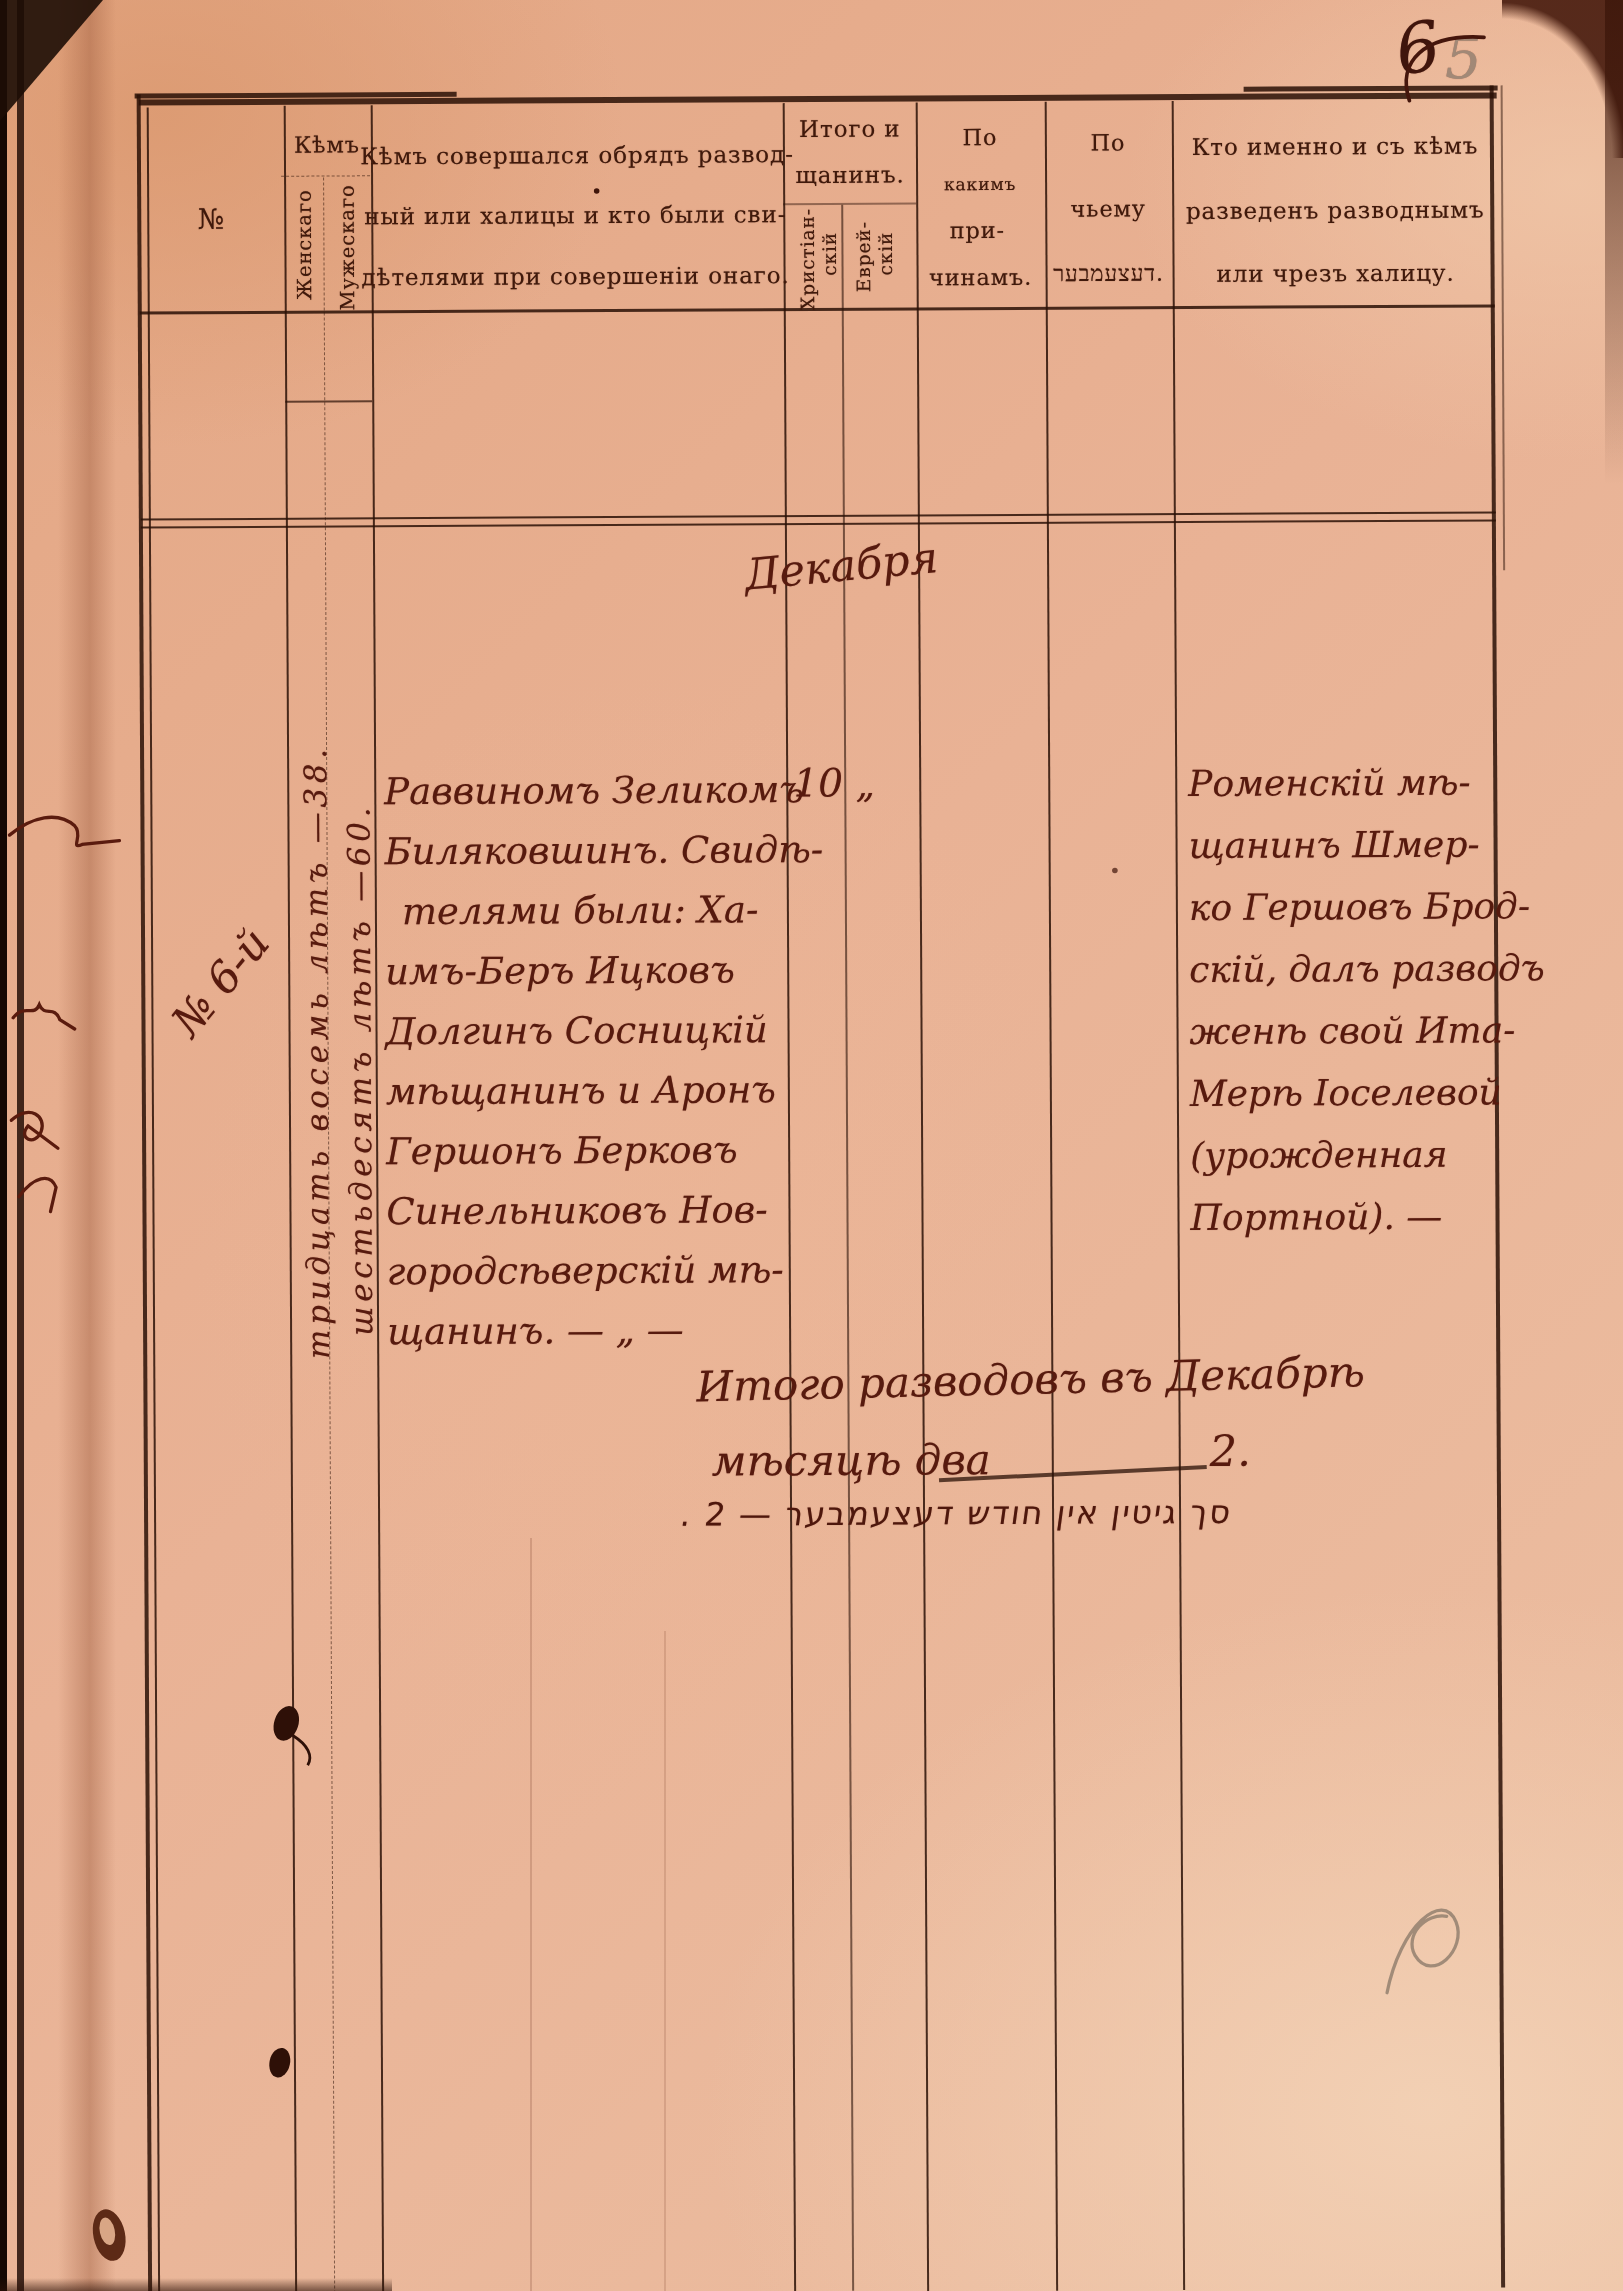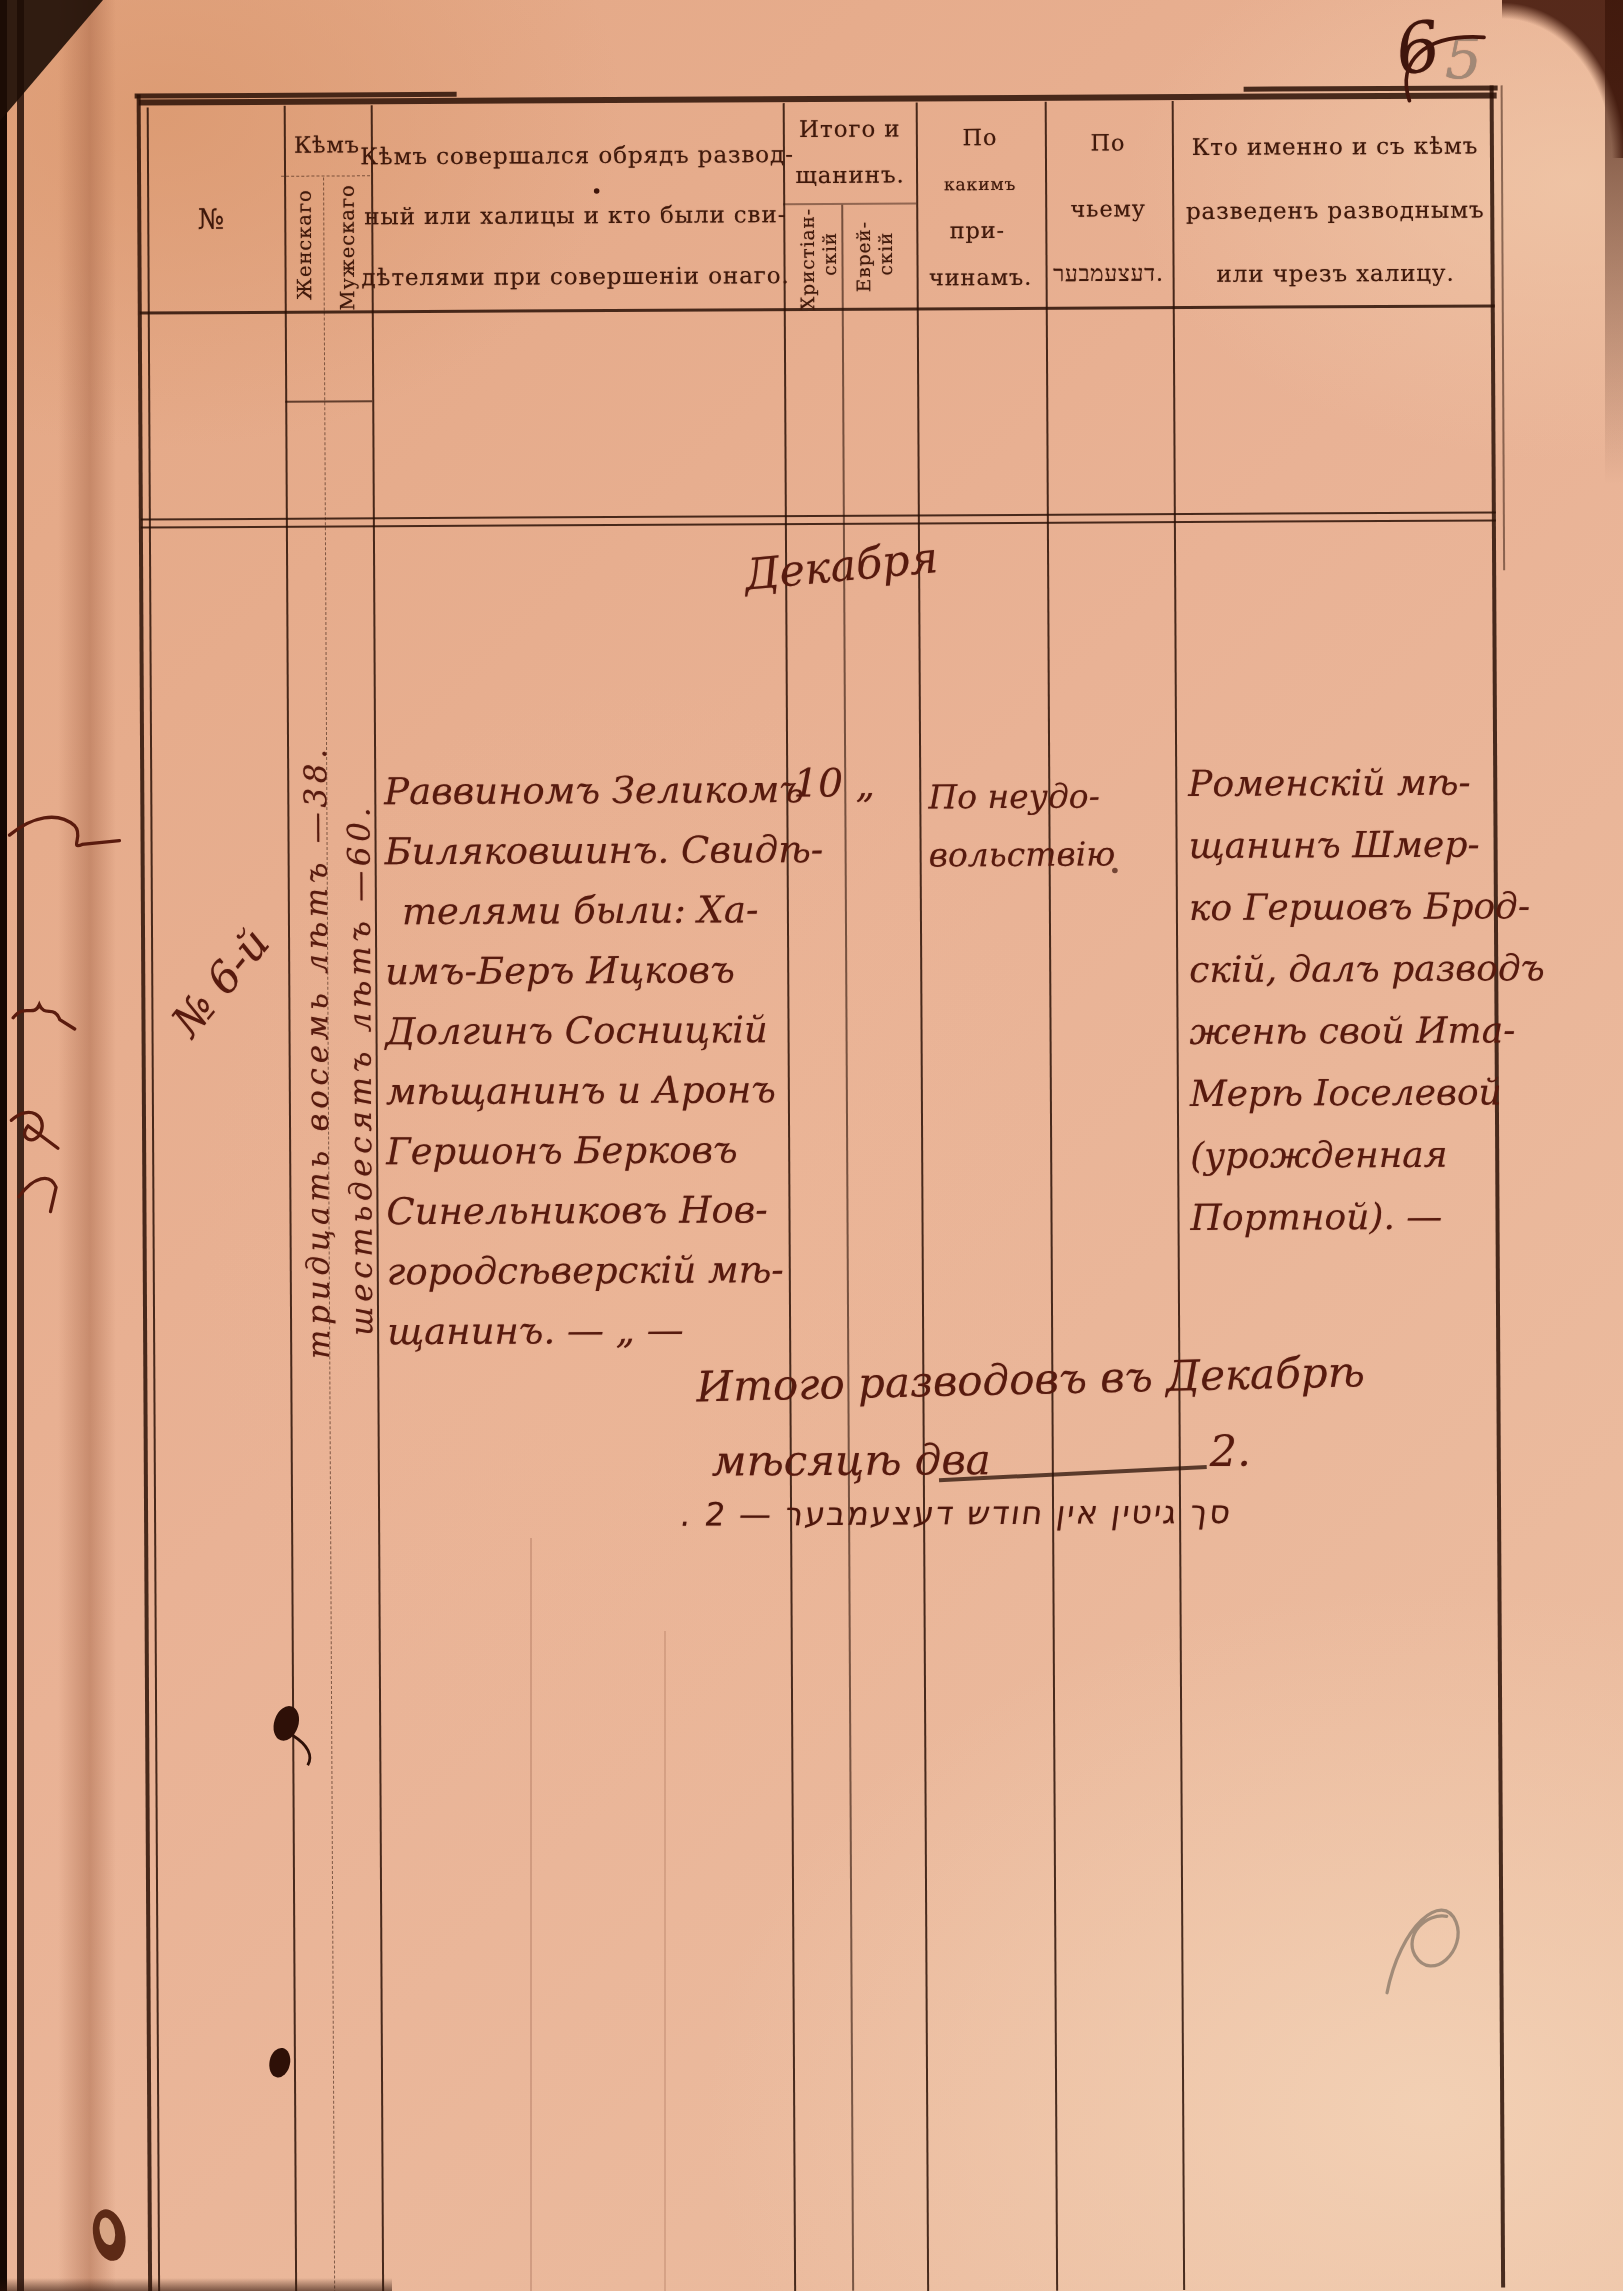--- a/index.html
+++ b/index.html
@@ -106,24 +106,20 @@
       <div>мѣщанинъ и Аронъ</div>
       <div>Гершонъ Берковъ</div>
       <div>Синельниковъ Нов-</div>
       <div>городсѣверскій мѣ-</div>
       <div>щанинъ. — „ —</div>
     </div>
 
     <div class="hw hwc" style="left:820px;top:783px;font-size:39px;">10</div>
     <div class="hw hwc" style="left:867px;top:785px;font-size:37px;">„</div>
 
-    <div class="hw blk" style="left:930px;top:769px;font-size:33px;line-height:58px;">
-      <div>По неудо-</div>
-      <div>вольствію</div>
-    </div>
 
 
     <div class="hw blk" style="left:1190px;top:755px;width:311px;font-size:36px;line-height:62px;">
       <div>Роменскій мѣ-</div>
       <div>щанинъ Шмер-</div>
       <div>ко Гершовъ Брод-</div>
       <div>скій, далъ разводъ</div>
       <div>женѣ свой Ита-</div>
       <div>Мерѣ Іоселевой</div>
       <div>(урожденная</div>

